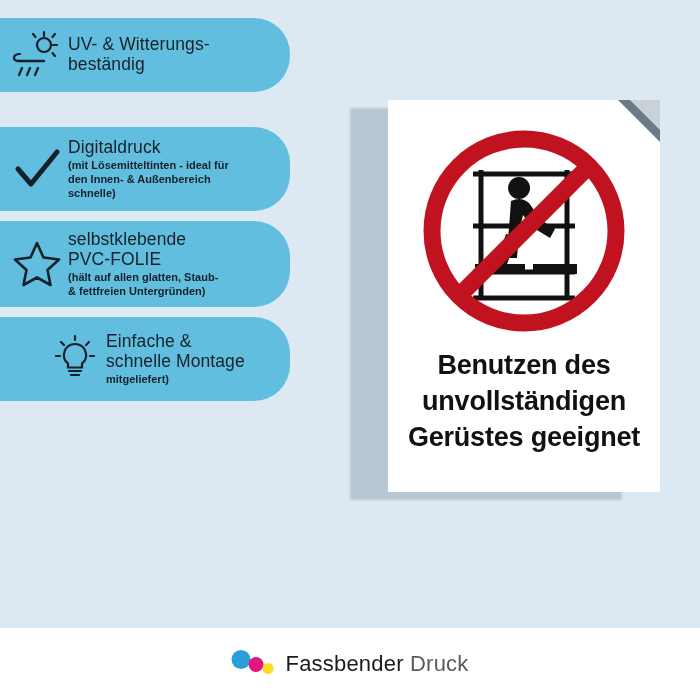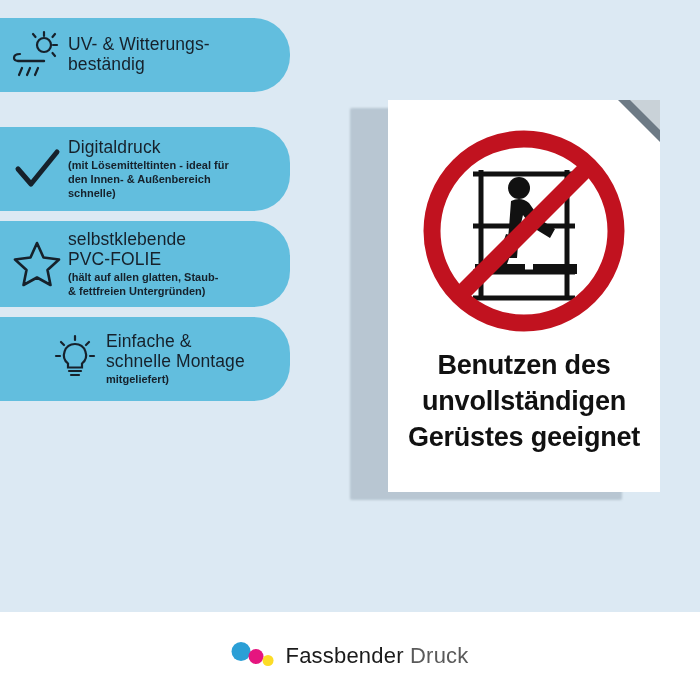--- a/index.html
+++ b/index.html
@@ -140,21 +140,21 @@
     letter-spacing: -0.2px;
   }
   .sign-text span { display: block; }
 
   
   .footer {
     position: absolute;
     left: 0;
     right: 0;
     bottom: 0;
-    height: 88px;
+    height: 72px;
     background: #ffffff;
     margin-top: 26px;
   }
   .logo {
     position: absolute;
     left: 50%;
     top: 50%;
     transform: translate(-50%, -50%);
     display: flex;
     align-items: center;

